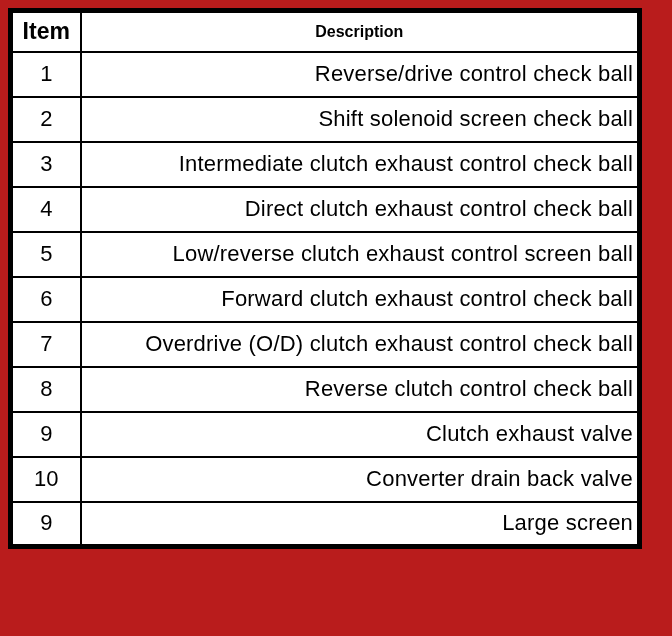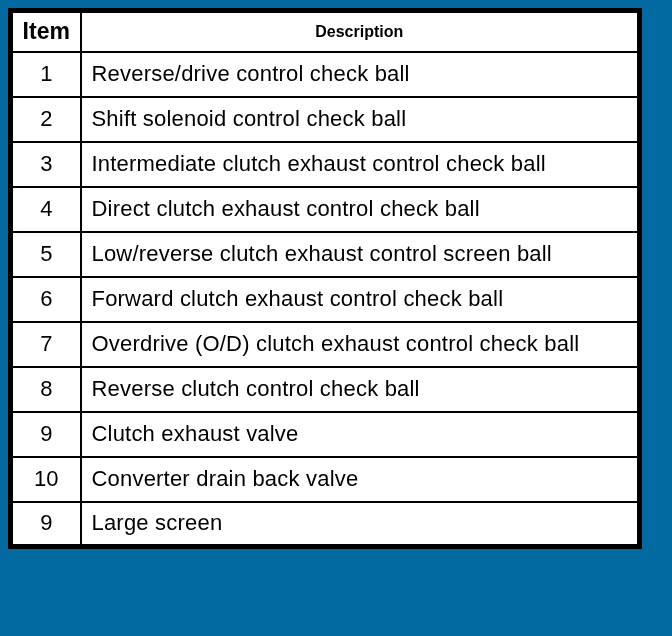--- a/index.html
+++ b/index.html
@@ -7,21 +7,21 @@
     padding: 0;
     background: #ffffff;
     width: 672px;
     height: 636px;
     font-family: "Liberation Sans", sans-serif;
     color: #000000;
   }
   .page {
     width: 672px;
     height: 636px;
-    background: #0369a1;
+    background: #b91c1c;
     box-sizing: border-box;
     padding: 8px 0 0 8px;
   }
   table.parts {
     border-collapse: collapse;
     table-layout: fixed;
     width: 629px;
     background: #ffffff;
   }
   table.parts {
@@ -52,21 +52,21 @@
     height: 45px;
     font-size: 22px;
     font-weight: normal;
     vertical-align: middle;
   }
   td.item {
     text-align: center;
     padding: 0;
   }
   td.desc {
-    text-align: left;
+    text-align: right;
     padding: 0 4px 0 10px;
     letter-spacing: 0.2px;
   }
 </style>
 </head>
 <body>
 
 <div class="page">
   <table class="parts">
     <colgroup>
@@ -79,21 +79,21 @@
         <th class="desc-h">Description</th>
       </tr>
     </thead>
     <tbody>
       <tr>
         <td class="item">1</td>
         <td class="desc">Reverse/drive control check ball</td>
       </tr>
       <tr>
         <td class="item">2</td>
-        <td class="desc">Shift solenoid control check ball</td>
+        <td class="desc">Shift solenoid screen check ball</td>
       </tr>
       <tr>
         <td class="item">3</td>
         <td class="desc">Intermediate clutch exhaust control check ball</td>
       </tr>
       <tr>
         <td class="item">4</td>
         <td class="desc">Direct clutch exhaust control check ball</td>
       </tr>
       <tr>

